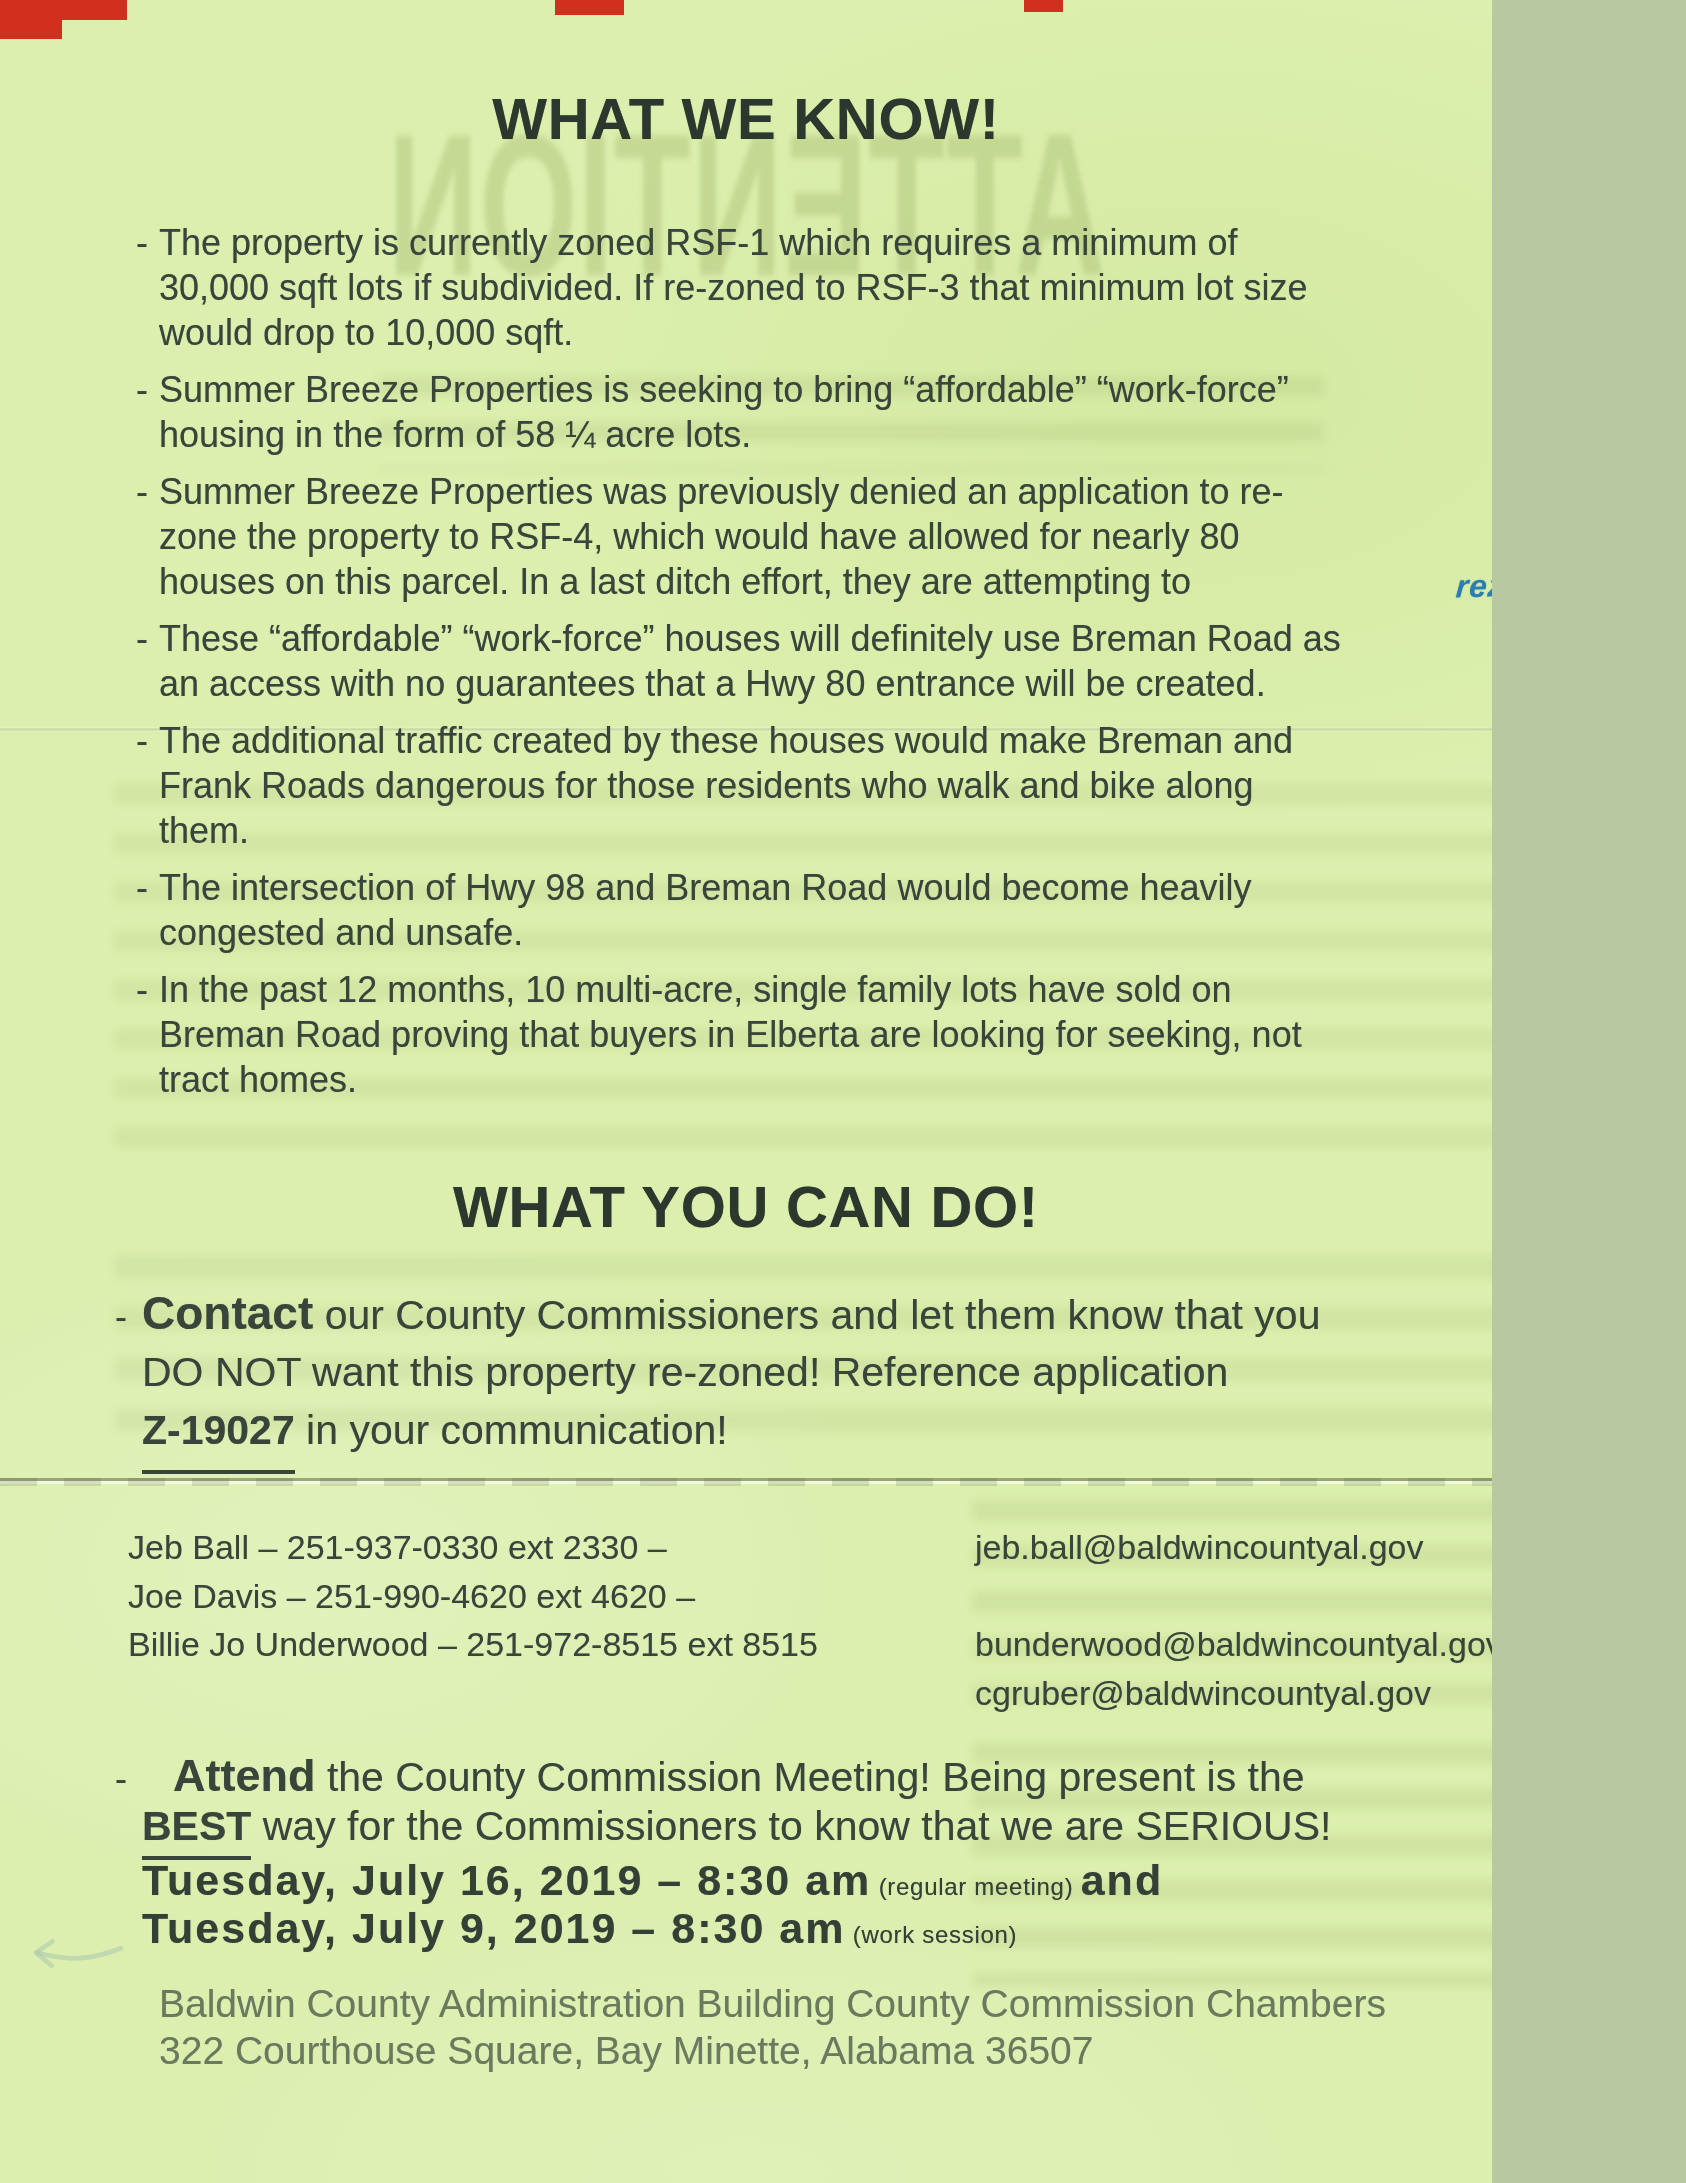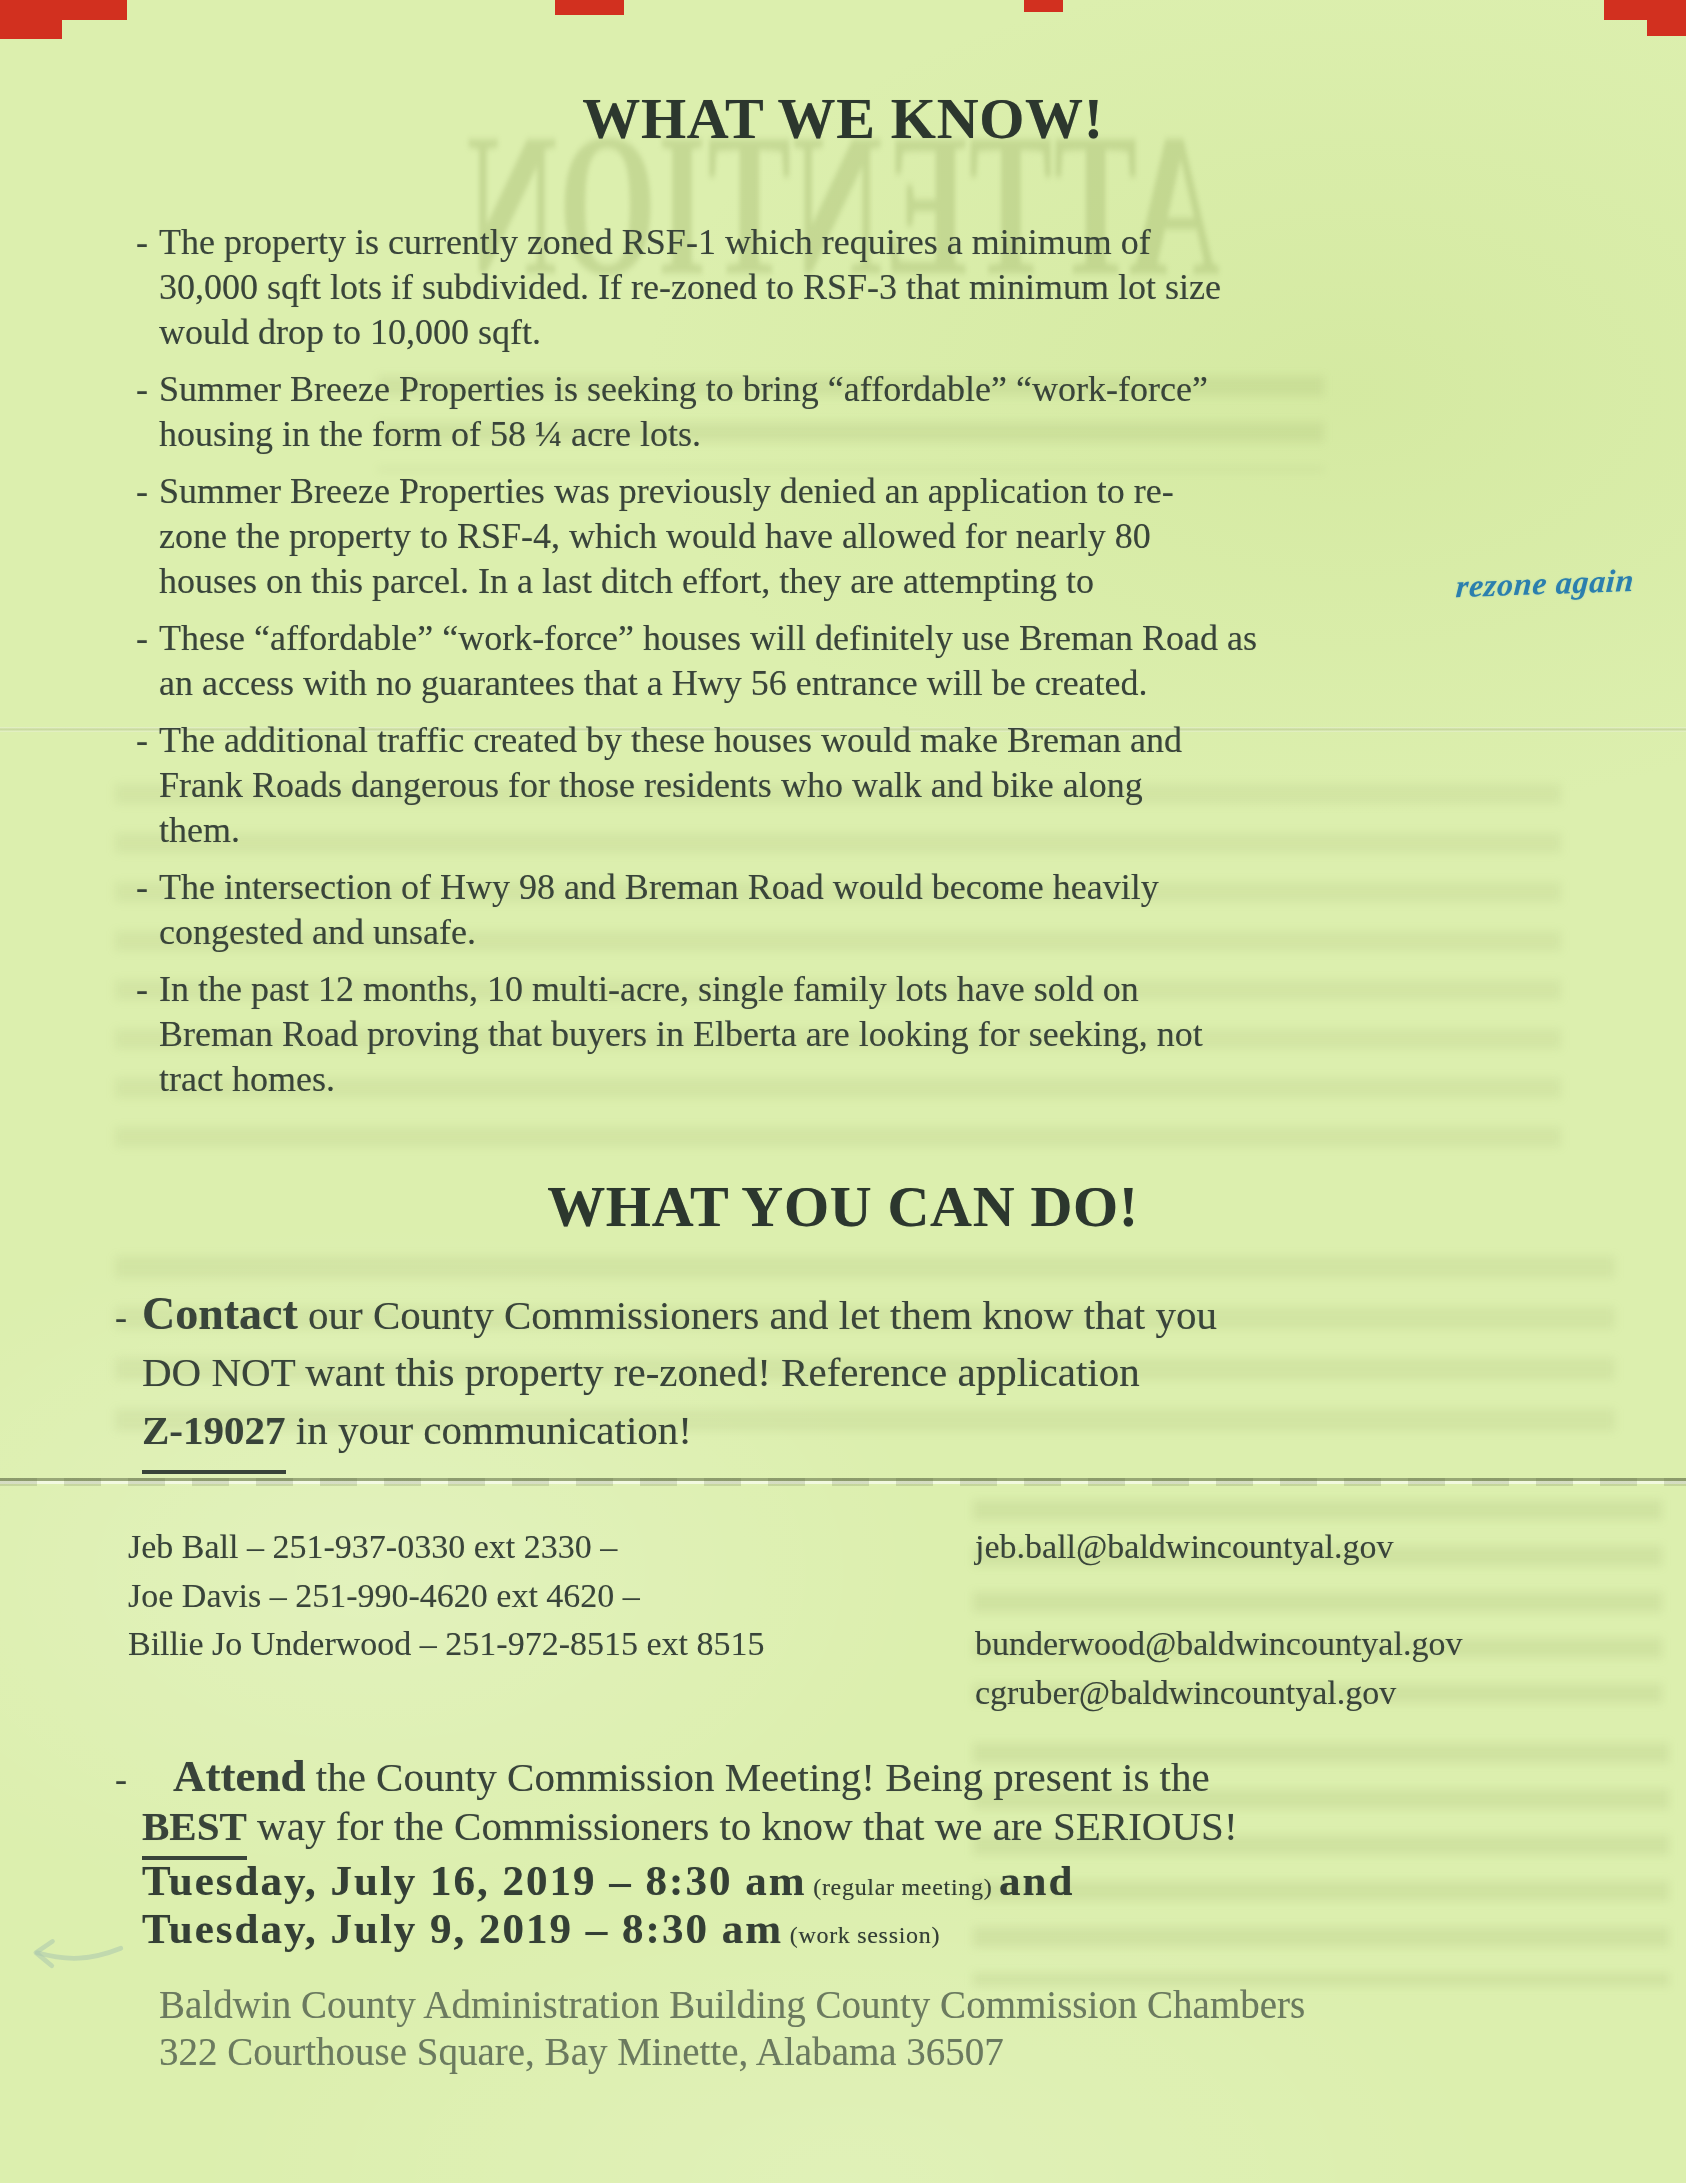--- a/index.html
+++ b/index.html
@@ -1,20 +1,20 @@
 <!DOCTYPE html>
 <html style="font-size:10.8px"><head>
 <meta charset="utf-8">
 <style>
   html,body{margin:0;padding:0;background:#b8c9a0;}
   .page{
     position:relative;
-    width:1686px;height:2183px;
+    width:1492px;height:2183px;
     overflow:hidden;
-    font-family:Liberation Serif, serif;
+    font-family:Liberation Sans, sans-serif;
     color:#39443a;
     background:
       radial-gradient(878px 540px at 22% 72%, rgba(255,255,255,0.18), transparent 65%),
       radial-gradient(1013px 608px at 80% 18%, rgba(186,214,118,0.22), transparent 70%),
       radial-gradient(946px 473px at 50% 100%, rgba(255,255,255,0.12), transparent 70%),
       #dcefae;
   }
   .page *{box-sizing:border-box;}
   .ln{white-space:nowrap;}
 
@@ -168,21 +168,21 @@
     </div>
     <div class="bullet">
       <span class="dash">-</span>
       <div class="ln">Summer Breeze Properties was previously denied an application to re-</div>
       <div class="ln">zone the property to RSF-4, which would have allowed for nearly 80</div>
       <div class="ln">houses on this parcel. In a last ditch effort, they are attempting to</div>
     </div>
     <div class="bullet">
       <span class="dash">-</span>
       <div class="ln">These “affordable” “work-force” houses will definitely use Breman Road as</div>
-      <div class="ln">an access with no guarantees that a Hwy 56 entrance will be created.</div>
+      <div class="ln">an access with no guarantees that a Hwy 80 entrance will be created.</div>
     </div>
     <div class="bullet">
       <span class="dash">-</span>
       <div class="ln">The additional traffic created by these houses would make Breman and</div>
       <div class="ln">Frank Roads dangerous for those residents who walk and bike along</div>
       <div class="ln">them.</div>
     </div>
     <div class="bullet">
       <span class="dash">-</span>
       <div class="ln">The intersection of Hwy 98 and Breman Road would become heavily</div>

